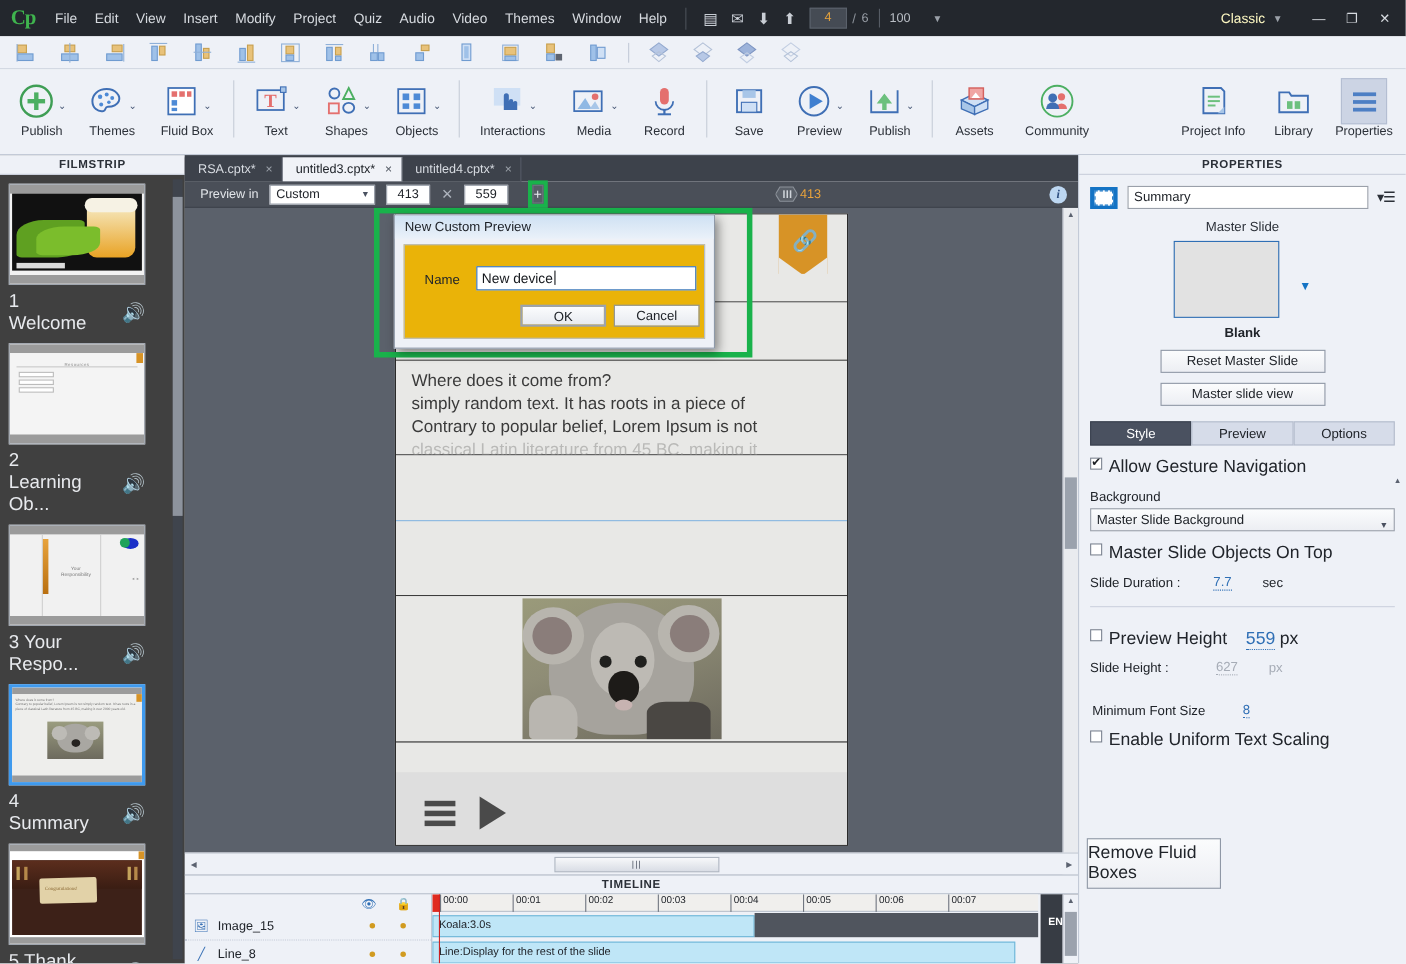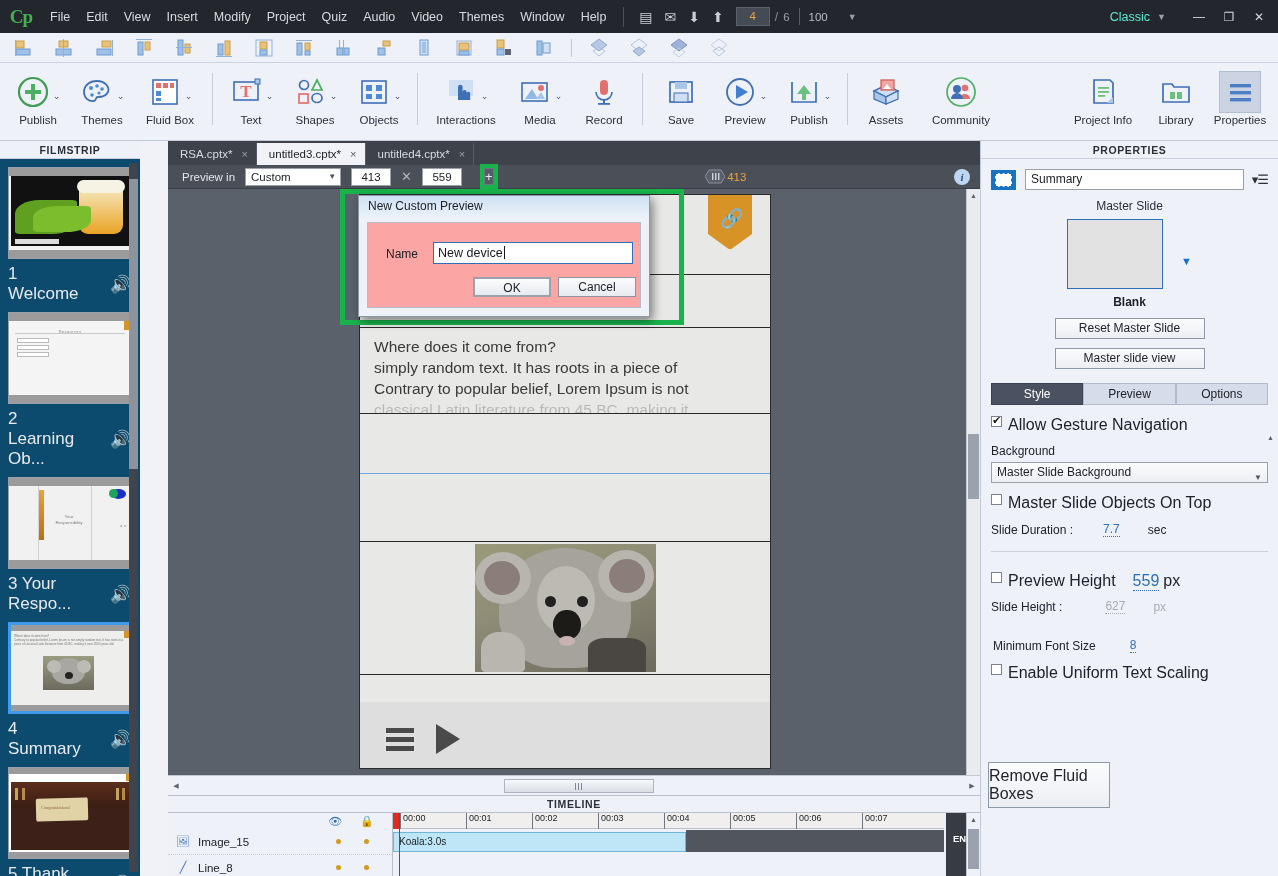--- a/index.html
+++ b/index.html
@@ -27,21 +27,21 @@
   .mb-icon { color:#c9ced5; font-size:14px; padding:0 6px; cursor:default; }
   .page-box {
     width:34px; height:19px; background:#454b54; border:1px solid #5a616b;
     color:#e7a33c; font-size:11.5px; text-align:center; line-height:17px;
   }
   .pg-sep { color:#8b9199; font-size:12px; padding:0 5px; }
   .pg-total { color:#9aa0a8; font-size:11.5px; }
   .vbar { width:1px; height:17px; background:#565c65; margin:0 9px; }
   .zoomval { color:#b9bec5; font-size:11.5px; }
   .caret-sm { color:#9aa0a8; font-size:9px; margin-left:20px; }
-  .workspace { color:#5eead4; font-size:12.5px; }
+  .workspace { color:#fef9c3; font-size:12.5px; }
   .wincontrol {
     width:30px; height:23px; color:#d6dadf; font-size:12px;
     display:flex; align-items:center; justify-content:center; cursor:default;
   }
 
   
   .aligntoolbar {
     position:absolute; left:0; top:33px; width:1278px; height:30px;
     background:#eef1f7; border-bottom:1px solid #cdd3de;
     display:flex; align-items:center; padding-left:4px;
@@ -65,22 +65,22 @@
   .rb-item.wide { width:72px; }
   .rb-icon-row { display:flex; align-items:center; height:42px; }
   .rb-icon { width:34px; height:34px; position:relative; }
   .rb-caret { color:#4a5a78; font-size:9px; margin-left:3px; margin-top:8px; }
   .rb-label { font-size:11.5px; color:#2b3038; margin-top:1px; white-space:nowrap; }
   .rb-sep { width:1px; height:52px; background:#c6ccd8; margin:6px 6px 0 6px; }
   .rb-item.active .rb-icon-row { background:#ccd4e4; border:1px solid #b4bed2; padding:0 3px; }
 
   
   .filmstrip {
-    position:absolute; left:0; top:141px; width:140px; height:735px;
-    background:#0c4a6e;
+    position:absolute; left:0; top:141px; width:168px; height:735px;
+    background:#404040;
   }
   .fs-header {
     height:18px; background:#eef1f7; border-bottom:1px solid #c9cfdb;
     font-size:10.5px; font-weight:bold; letter-spacing:.6px;
     color:#2b3038; text-align:center; line-height:18px;
   }
   .fs-body { position:absolute; top:18px; left:0; right:0; bottom:0; overflow:hidden; }
   .fs-slide { margin:8px 10px 0 8px; width:124px; }
   .fs-thumb {
     width:124px; height:92px; border:1px solid #9aa0aa; background:#f2f2f2;
@@ -310,21 +310,21 @@
   .dialog {
     position:absolute; left:358px; top:195px; width:292px; height:122px;
     background:#eef1f7; border:1px solid #8e99a8;
     box-shadow:3px 4px 9px rgba(0,0,0,.45); z-index:70;
   }
   .dlg-title {
     height:21px; background:linear-gradient(#cfe1f3,#eaf1f9);
     font-size:12px; color:#1b1f25; padding-left:9px; line-height:20px;
   }
   .dlg-inner {
-    margin:5px 8px 8px 8px; height:86px; background:#fca5a5; border:1px solid #b6bdc9;
+    margin:5px 8px 8px 8px; height:86px; background:#eab308; border:1px solid #b6bdc9;
     position:relative;
   }
   .dlg-namelbl { position:absolute; left:18px; top:24px; font-size:12px; color:#20242a; }
   .dlg-input {
     position:absolute; left:65px; top:19px; width:200px; height:22px;
     background:#fff; border:1px solid #2f6fb5; font-size:12.5px;
     padding-left:4px; line-height:20px; color:#15181d;
   }
   .caret-blink {
     display:inline-block; width:1px; height:13px; background:#15181d;
@@ -1019,20 +1019,21 @@
         <div class="tl-tick" style="left:139px">00:02</div>
         <div class="tl-tick" style="left:205px">00:03</div>
         <div class="tl-tick" style="left:271px">00:04</div>
         <div class="tl-tick" style="left:337px">00:05</div>
         <div class="tl-tick" style="left:403px">00:06</div>
         <div class="tl-tick" style="left:469px">00:07</div>
       </div>
       <div class="tl-playline"></div>
       <div class="tl-dark" style="left:293px;right:0;top:17px"></div>
       <div class="tl-bar" style="width:293px">Koala:3.0s</div>
+      <div class="tl-bar" style="width:530px;margin-top:4px">Line:Display for the rest of the slide</div>
     </div>
 
     <div class="tl-end">
       <div style="margin-top:20px">END</div>
     </div>
     <div class="tl-vscroll">
       <div style="text-align:center;font-size:7px;color:#5b6270;line-height:14px">▲</div>
       <div class="tl-vthumb"></div>
     </div>
   </div>

